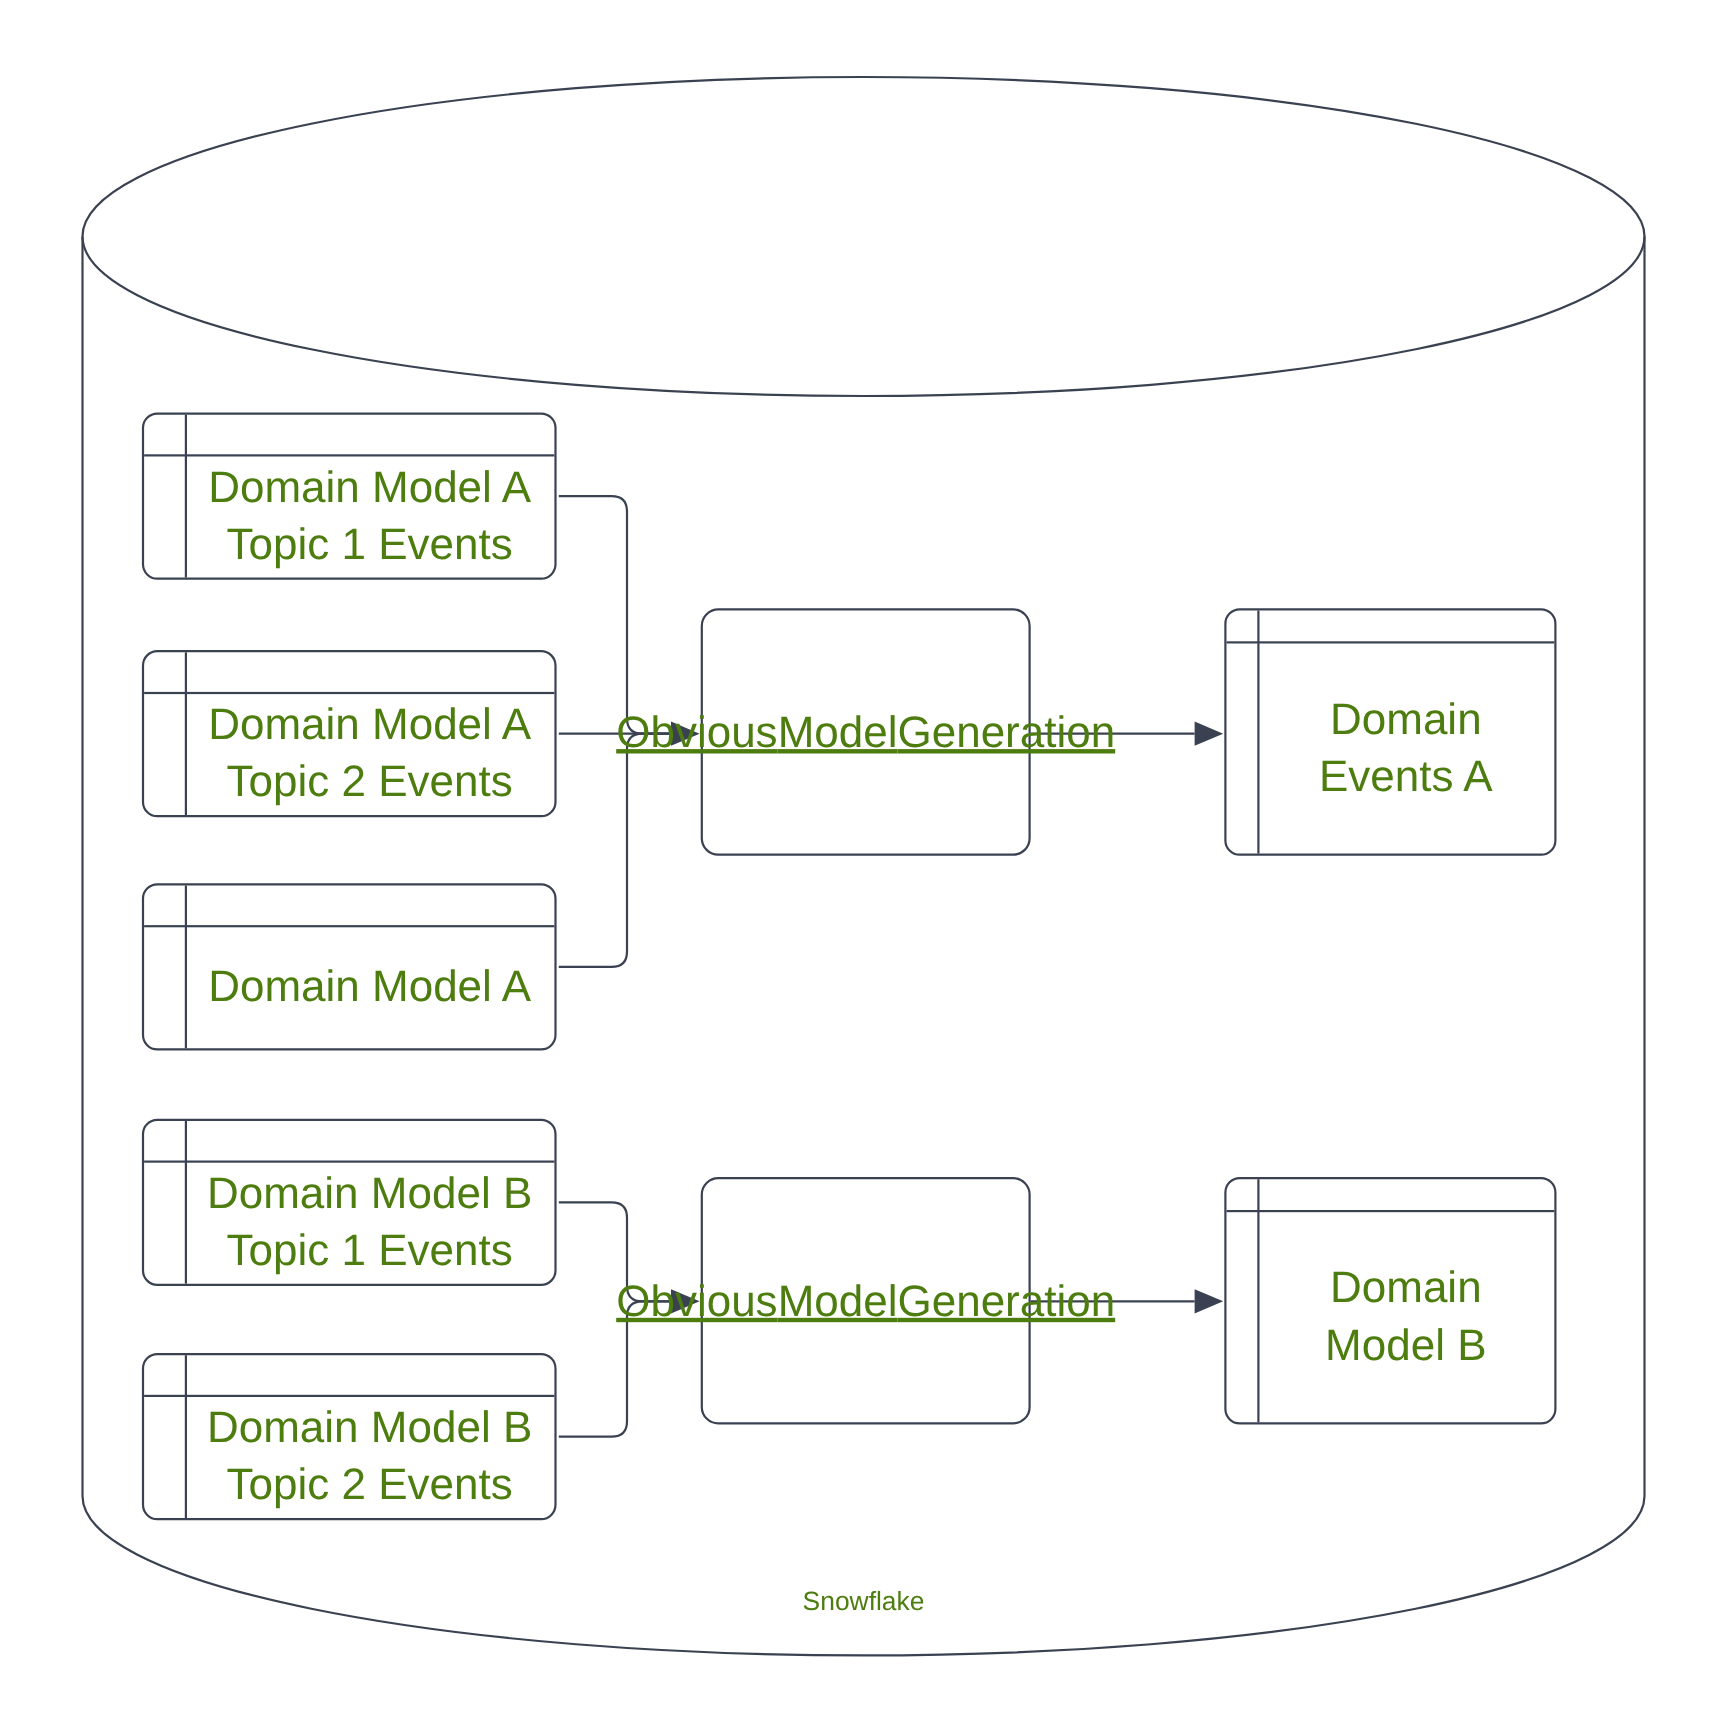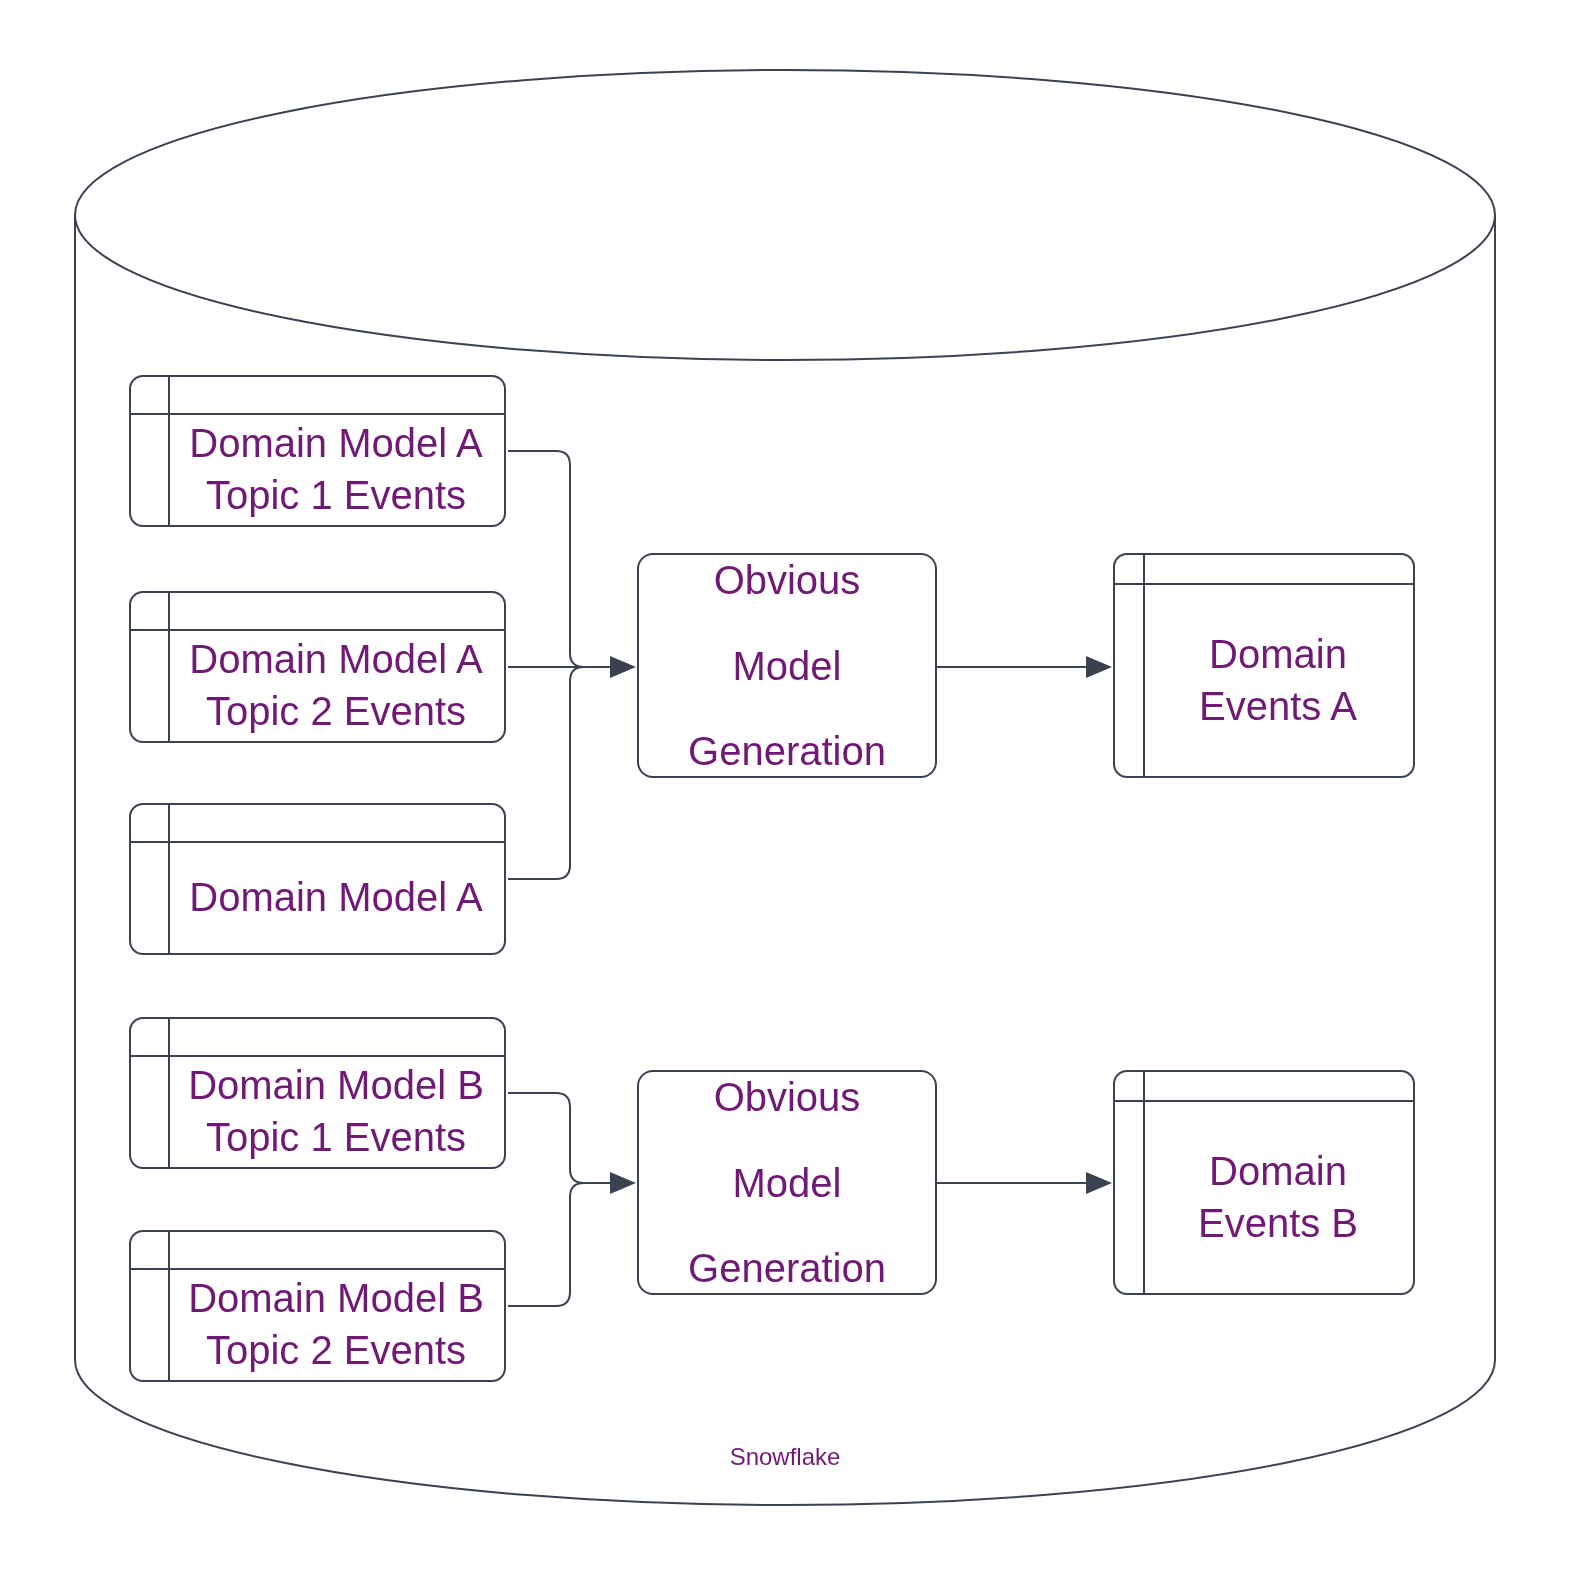--- a/index.html
+++ b/index.html
@@ -2,21 +2,21 @@
 <html><head>
 <meta charset="utf-8">
 <style>
   html, body { margin: 0; padding: 0; background: #ffffff; }
   #canvas {
     position: relative;
     width: 1569px;
     height: 1571px;
     background: #ffffff;
     font-family: "Liberation Sans", sans-serif;
-    color: #701a75;
+    color: #4d7c0f;
     overflow: hidden;
   }
   #wires { position: absolute; left: 0; top: 0; }
   .wire { stroke: #3a4252; stroke-width: 2; fill: none; }
   .arrowhead { fill: #3a4252; stroke: none; }
 
   .node {
     position: absolute;
     box-sizing: border-box;
     background: #ffffff;
@@ -41,24 +41,24 @@
   .src-table .tb-hline { top: 36px; }
   .src-table .tb-vline { left: 37px; }
   .src-table .tb-label { left: 39px; right: 2px; top: 38px; bottom: 2px; }
 
   .out-table .tb-hline { top: 28px; }
   .out-table .tb-vline { left: 28px; }
   .out-table .tb-label { left: 30px; right: 2px; top: 30px; bottom: 2px; align-items: center; }
 
   .proc-node {
     border-radius: 16px;
-    display: flex; flex-direction: column;
-    align-items: center; justify-content: space-between;
+    display: flex; flex-direction: row;
+    align-items: center; justify-content: center;
     text-align: center;
-    font-size: 40px; line-height: 50px;
+    font-size: 40px; line-height: 50px; text-decoration: underline;
   }
   .line { display: block; }
 
   .cyl-label {
     position: absolute;
     left: 785px; top: 1437px;
     transform: translateX(-50%);
     font-size: 24px; line-height: 40px;
     white-space: nowrap;
   }
@@ -154,19 +154,19 @@
     <span class="line">Obvious</span>
     <span class="line">Model</span>
     <span class="line">Generation</span>
   </div>
 
   <div class="node table-node out-table" style="left:1113px; top:1070px; width:302px; height:225px;">
     <div class="tb-hline"></div>
     <div class="tb-vline"></div>
     <div class="tb-label">
       <span class="line">Domain</span>
-      <span class="line">Events B</span>
+      <span class="line">Model B</span>
     </div>
   </div>
 
   <div class="cyl-label">Snowflake</div>
 
 </div>
 
 </body></html>

